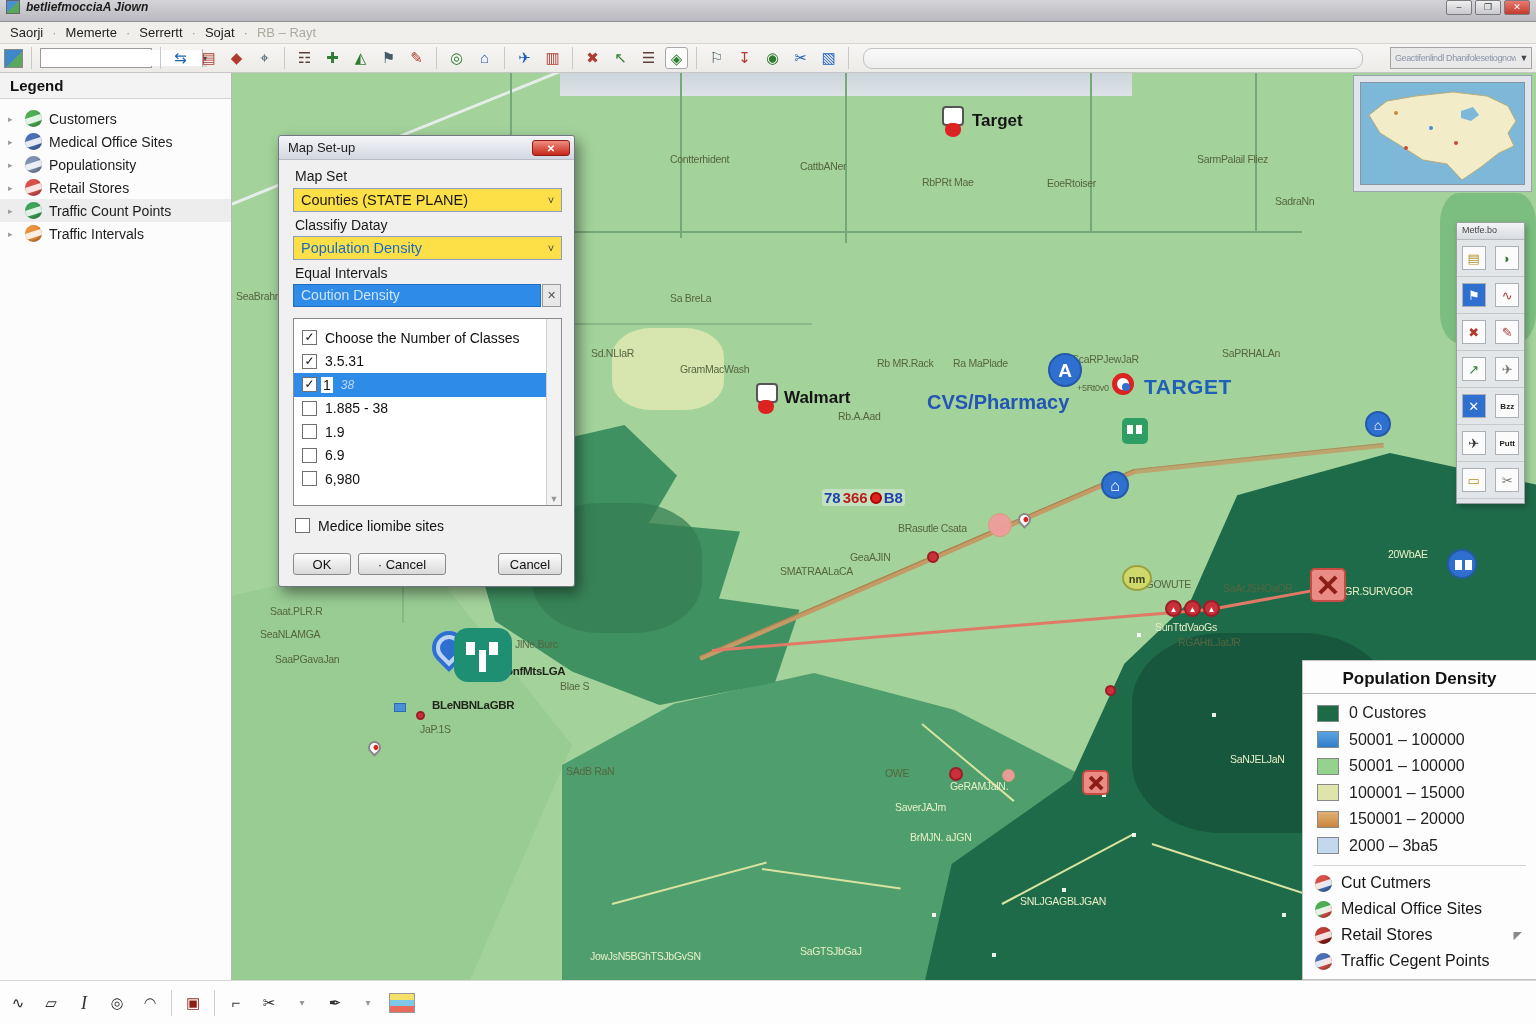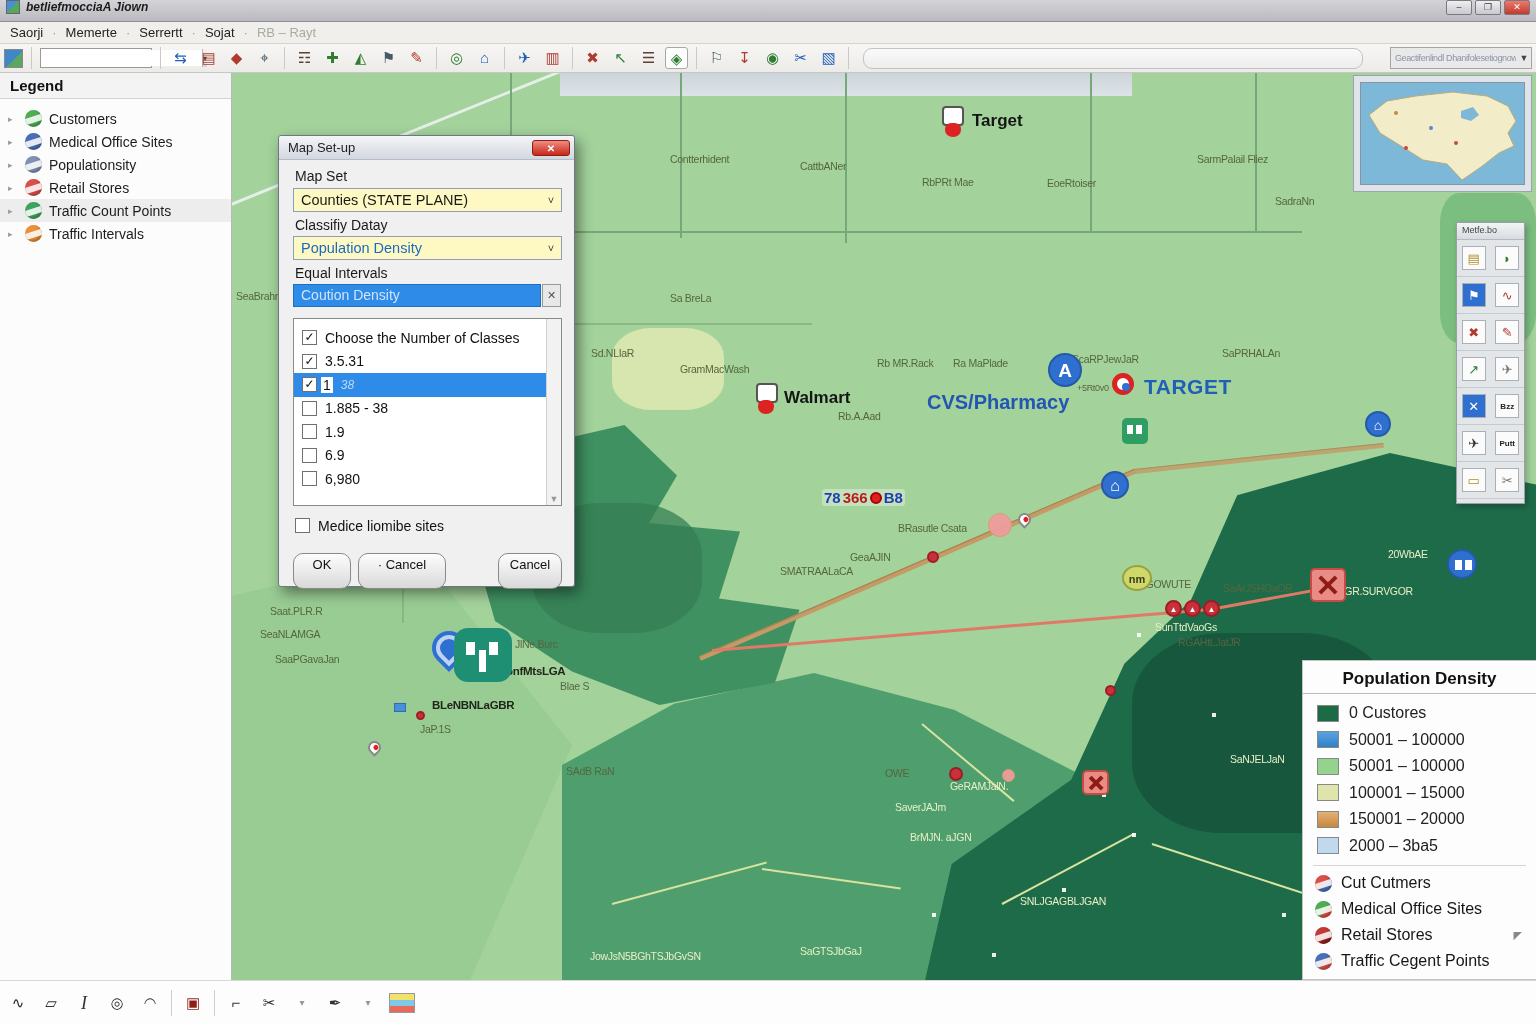--- a/index.html
+++ b/index.html
@@ -179,21 +179,21 @@
   #dialog { position:absolute; left:278px; top:135px; width:297px; height:452px;
     background:#f0f0f0; border:1px solid #6e7782; border-radius:3px;
     box-shadow:4px 6px 14px rgba(0,0,0,.45); z-index:50; }
   #dialog .cap { height:24px; background:linear-gradient(#f4f5f8,#d3d7e0);
     border-bottom:1px solid #b8bcc6; border-radius:3px 3px 0 0; display:flex;
     align-items:center; padding:0 4px 0 9px; font-size:13px; color:#222; }
   #dialog .cap .x { margin-left:auto; width:38px; height:16px; border-radius:3px;
     background:linear-gradient(#ef8d80,#c6281a); border:1px solid #8f1d14; color:#fff;
     font-size:10px; text-align:center; line-height:15px; font-weight:bold; }
   .dlg-label { position:absolute; font-size:14px; color:#1a1a1a; }
-  .dlg-combo { position:absolute; left:14px; width:269px; height:24px; background:#fef9c3;
+  .dlg-combo { position:absolute; left:14px; width:269px; height:24px; background:#fde047;
     border:1px solid #8aa0b8; display:flex; align-items:center; font-size:14.5px;
     padding-left:7px; color:#1a1a1a; }
   .dlg-combo .chev { margin-left:auto; width:20px; text-align:center; color:#444; font-size:11px; }
   .dlg-combo.bluetext { color:#1a6ac0; }
   .dlg-filter { position:absolute; left:14px; width:248px; height:23px; background:#2f8be8;
     border:1px solid #1f6ec0; color:#cfe4fb; font-size:14px; padding:2px 0 0 7px; }
   .dlg-filter-x { position:absolute; width:19px; height:23px; background:#e8e8e8;
     border:1px solid #9a9a9a; text-align:center; line-height:21px; font-size:11px; color:#555; }
   #dlg-list { position:absolute; left:14px; top:182px; width:269px; height:188px;
     background:#fff; border:1px solid #8a8a8a; }
@@ -202,22 +202,22 @@
   .cb { width:15px; height:15px; border:1px solid #707070; background:#fff; font-size:12px;
     line-height:13px; text-align:center; color:#111; flex:none; }
   .lst-row.hl { background:#2f8be8; }
   .lst-row.hl .inline-edit { flex:1; color:#bcd9f6; font-size:12px; font-style:italic; }
   .lst-row.hl .val { background:#fff; padding:0 2px; margin-left:-4px; color:#111; }
   .lst-row.hl .ex { color:#e6eef8; margin-right:4px; font-size:11px; }
   #dlg-scroll { position:absolute; right:0; top:0; width:15px; height:100%;
     background:#f2f2f2; border-left:1px solid #d0d0d0; }
   #dlg-scroll .dn { position:absolute; bottom:1px; left:0; width:14px; text-align:center;
     color:#999; font-size:9px; }
-  .dlg-btn { position:absolute; height:36px; background:linear-gradient(#fdfdfd,#d9d9d9);
-    border:1px solid #8a8a8a; border-radius:10px; font-size:13px; color:#111;
+  .dlg-btn { position:absolute; height:22px; background:linear-gradient(#fdfdfd,#d9d9d9);
+    border:1px solid #8a8a8a; border-radius:3px; font-size:13px; color:#111;
     text-align:center; line-height:22px; }
 
   
   #bottombar { position:absolute; left:0; top:980px; width:1536px; height:44px;
     background:#fdfdfd; border-top:1px solid #d8d8d8; display:flex; align-items:center;
     padding-left:6px; gap:9px; }
   .bb-ico { width:24px; height:24px; text-align:center; line-height:24px; font-size:15px; color:#333; }
   .bb-sep { width:1px; height:26px; background:#cfcfcf; }
   .bb-layers { width:26px; height:20px; background:linear-gradient(#f5e06a 33%,#7ec8e8 33%,#7ec8e8 66%,#e86a5a 66%); border:1px solid #999; }
 </style>

